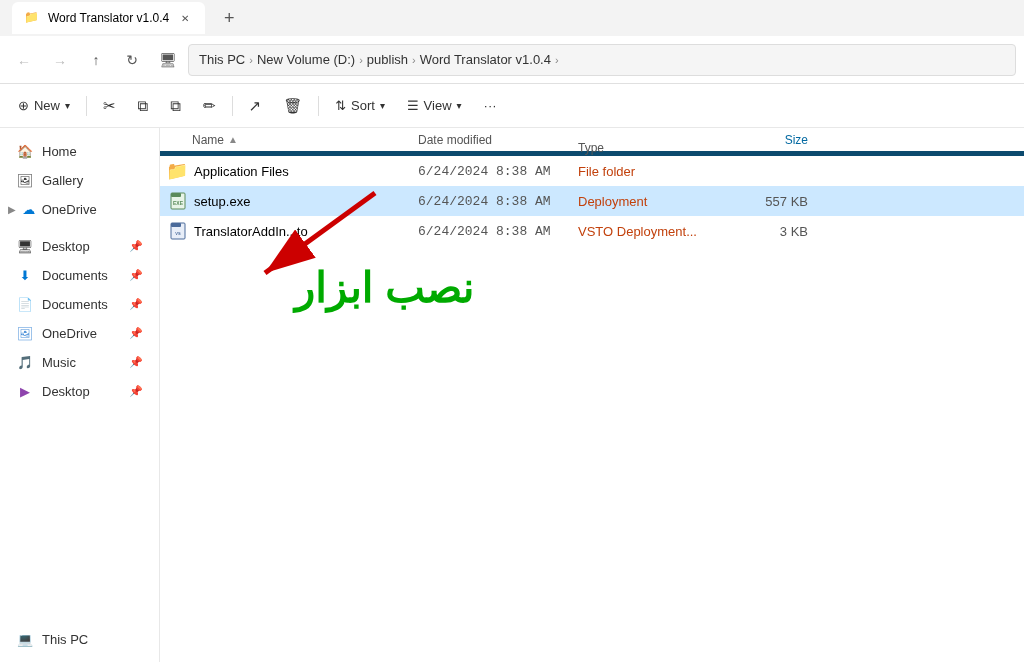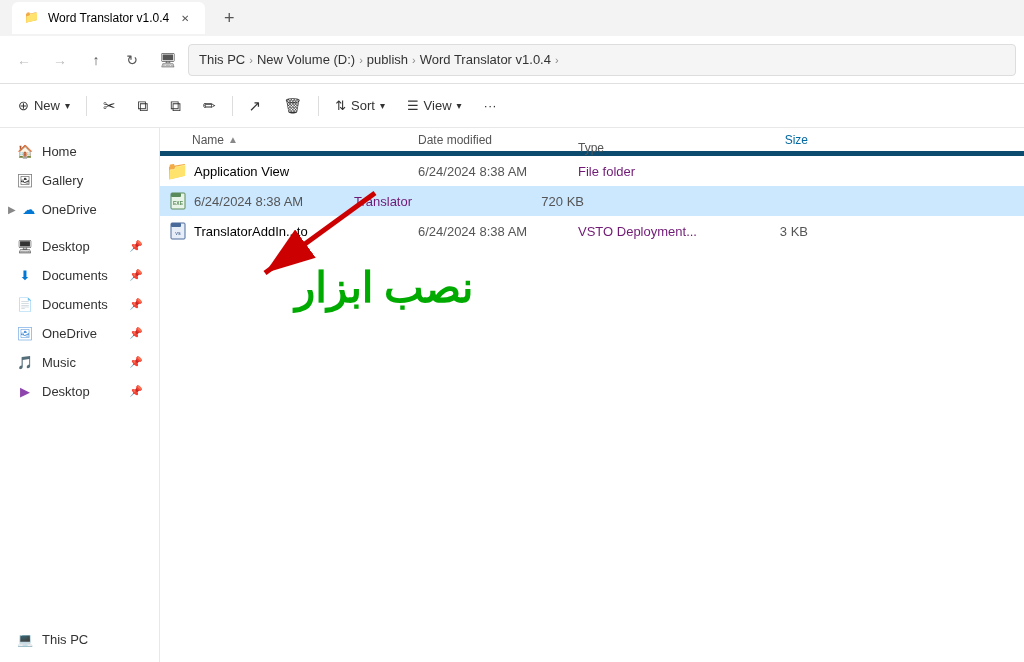--- a/index.html
+++ b/index.html
@@ -159,22 +159,22 @@
       display: flex;
       align-items: center;
       height: 30px;
       padding: 0 8px;
       cursor: pointer;
       font-size: 13px;
     }
     .file-row.selected { background: #cce8ff; }
     .file-icon { width: 20px; height: 20px; margin-right: 6px; display: flex; align-items: center; justify-content: center; flex-shrink: 0; }
     .file-name { width: 224px; white-space: nowrap; overflow: hidden; text-overflow: ellipsis; }
-    .file-date { width: 160px; color: #555; }
-    .file-type { width: 150px; color: #701a75; }
+    .file-date { width: 160px; color: #555; font-family: Liberation Mono, monospace; }
+    .file-type { width: 150px; color: #c2410c; }
     .file-size { width: 80px; color: #555; text-align: right; }
 
     
     .annotation-overlay {
       position: absolute;
       pointer-events: none;
       z-index: 10;
     }
   </style>
 </head>
@@ -322,37 +322,38 @@
       </div>
       <div class="col-size">
         <span>Size</span>
       </div>
     </div>
 
     <div class="file-row">
       <div class="file-icon">
         <span style="color:#f6c345;font-size:18px;">📁</span>
       </div>
-      <div class="file-name">Application View</div>
+      <div class="file-name">Application Files</div>
       <div class="file-date">6/24/2024 8:38 AM</div>
       <div class="file-type">File folder</div>
       <div class="file-size"></div>
     </div>
 
     <div class="file-row selected">
       <div class="file-icon">
         <svg width="18" height="18" viewBox="0 0 18 18">
           <rect x="2" y="1" width="14" height="16" rx="1" fill="#e8f4e8" stroke="#5a8a5a" stroke-width="1"></rect>
           <rect x="2" y="1" width="10" height="4" rx="1" fill="#5a8a5a"></rect>
           <text x="9" y="13" font-size="5" text-anchor="middle" fill="#5a8a5a" font-weight="bold">EXE</text>
         </svg>
       </div>
+      <div class="file-name">setup.exe</div>
       <div class="file-date">6/24/2024 8:38 AM</div>
-      <div class="file-type">Translator</div>
-      <div class="file-size">720 KB</div>
+      <div class="file-type">Deployment</div>
+      <div class="file-size">557 KB</div>
     </div>
 
     <div class="file-row">
       <div class="file-icon">
         <svg width="18" height="18" viewBox="0 0 18 18">
           <rect x="2" y="1" width="14" height="16" rx="1" fill="#e8eef8" stroke="#4a6a9a" stroke-width="1"></rect>
           <rect x="2" y="1" width="10" height="4" rx="1" fill="#4a6a9a"></rect>
           <text x="9" y="13" font-size="4" text-anchor="middle" fill="#4a6a9a" font-weight="bold">VS</text>
         </svg>
       </div>
@@ -366,19 +367,19 @@
 
       <svg width="200" height="120" style="position:absolute;top:0;left:0;">
         <defs>
           <marker id="arrowhead" markerWidth="10" markerHeight="7" refX="10" refY="3.5" orient="auto">
             <polygon points="0 0, 10 3.5, 0 7" fill="#cc0000"></polygon>
           </marker>
         </defs>
         <line x1="160" y1="10" x2="50" y2="90" stroke="#cc0000" stroke-width="5" marker-end="url(#arrowhead)"></line>
       </svg>
 
-      <div style="position:absolute;top:80px;left:80px;font-size:42px;font-weight:bold;color:#00aa00;font-family:Liberation Serif, serif;direction:rtl;">
+      <div style="position:absolute;top:80px;left:80px;font-size:42px;font-weight:bold;color:#00aa00;font-family:Liberation Sans, sans-serif;direction:rtl;">
         نصب ابزار
       </div>
     </div>
 
   </div>
 </div>
 
 </body></html>

